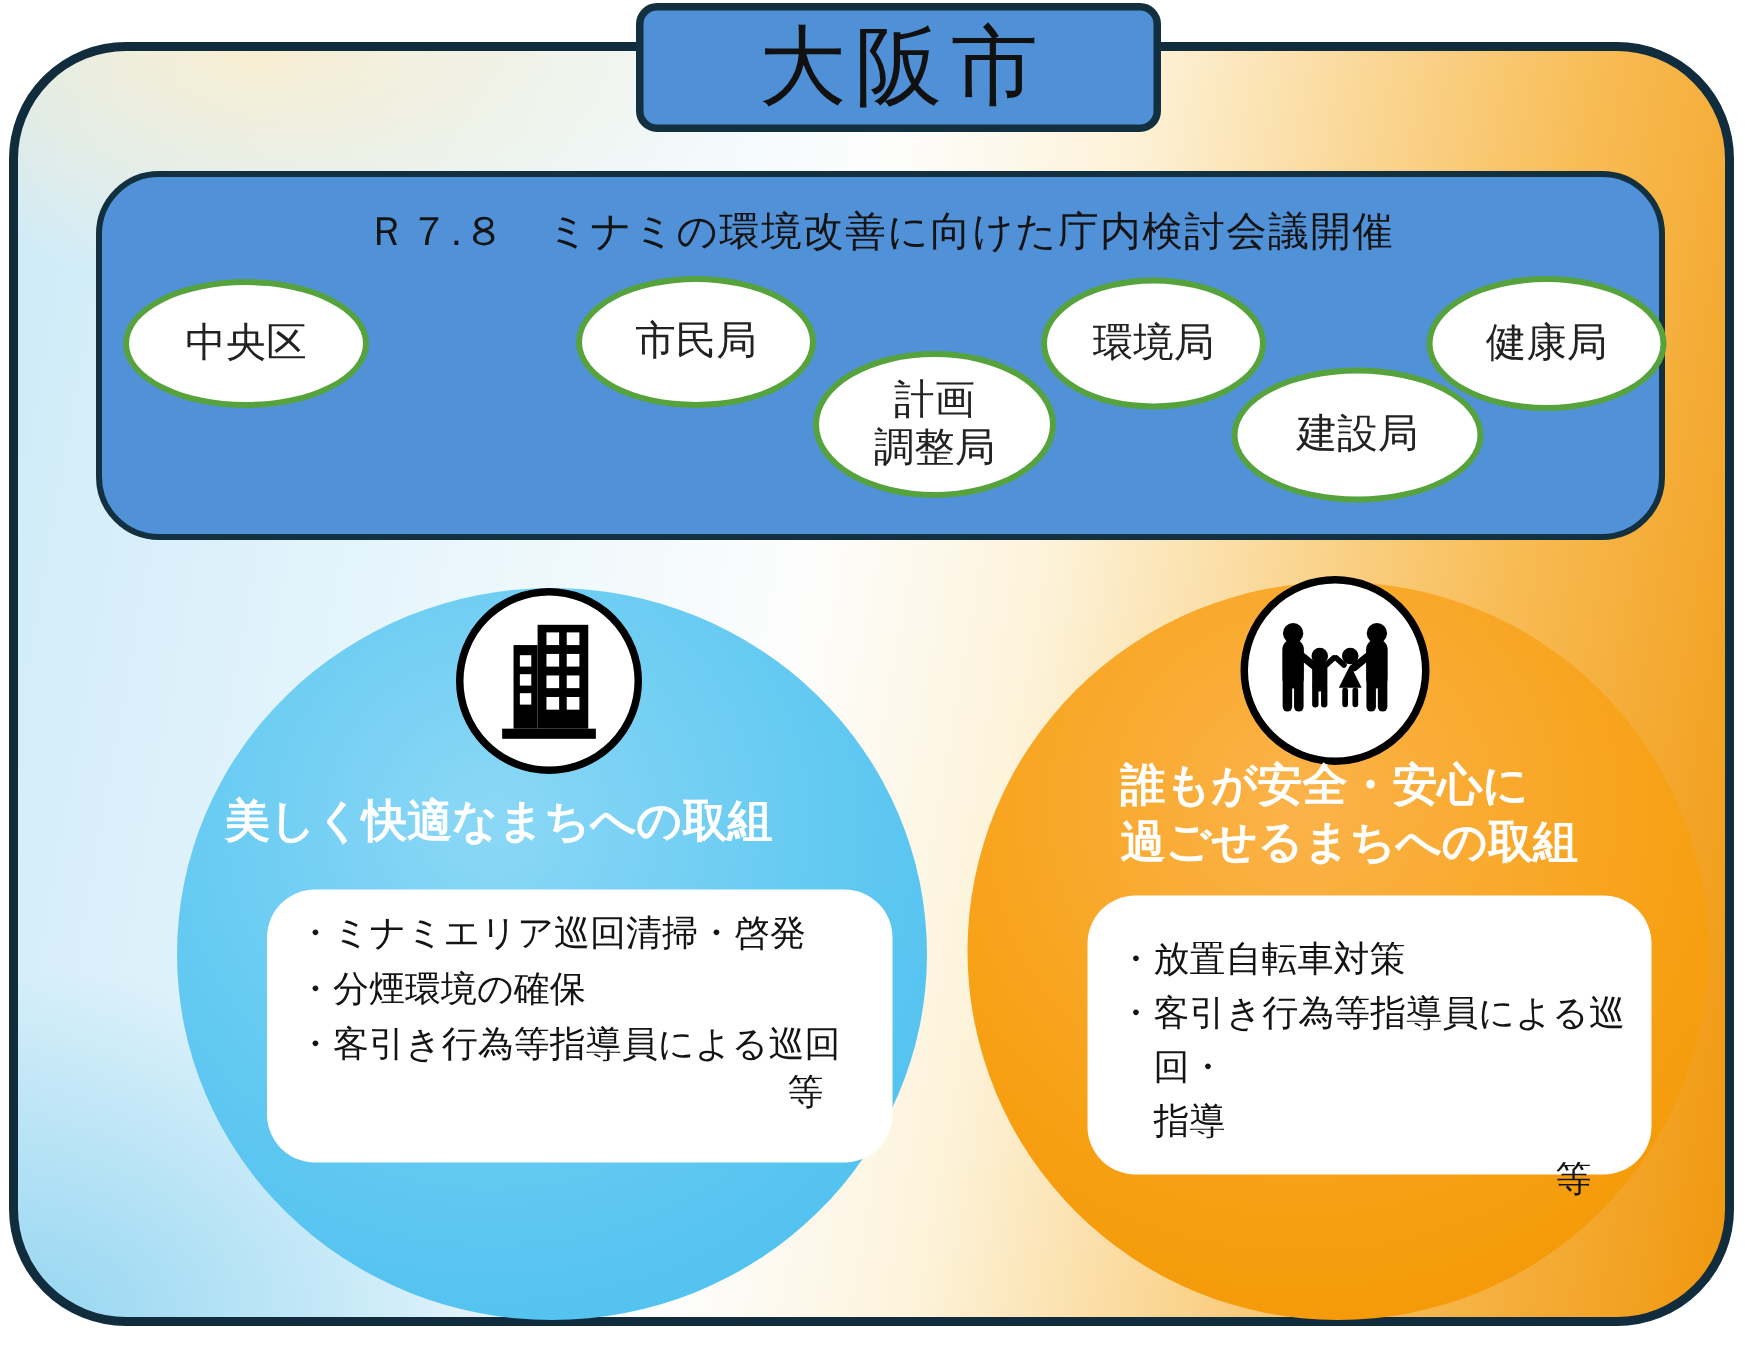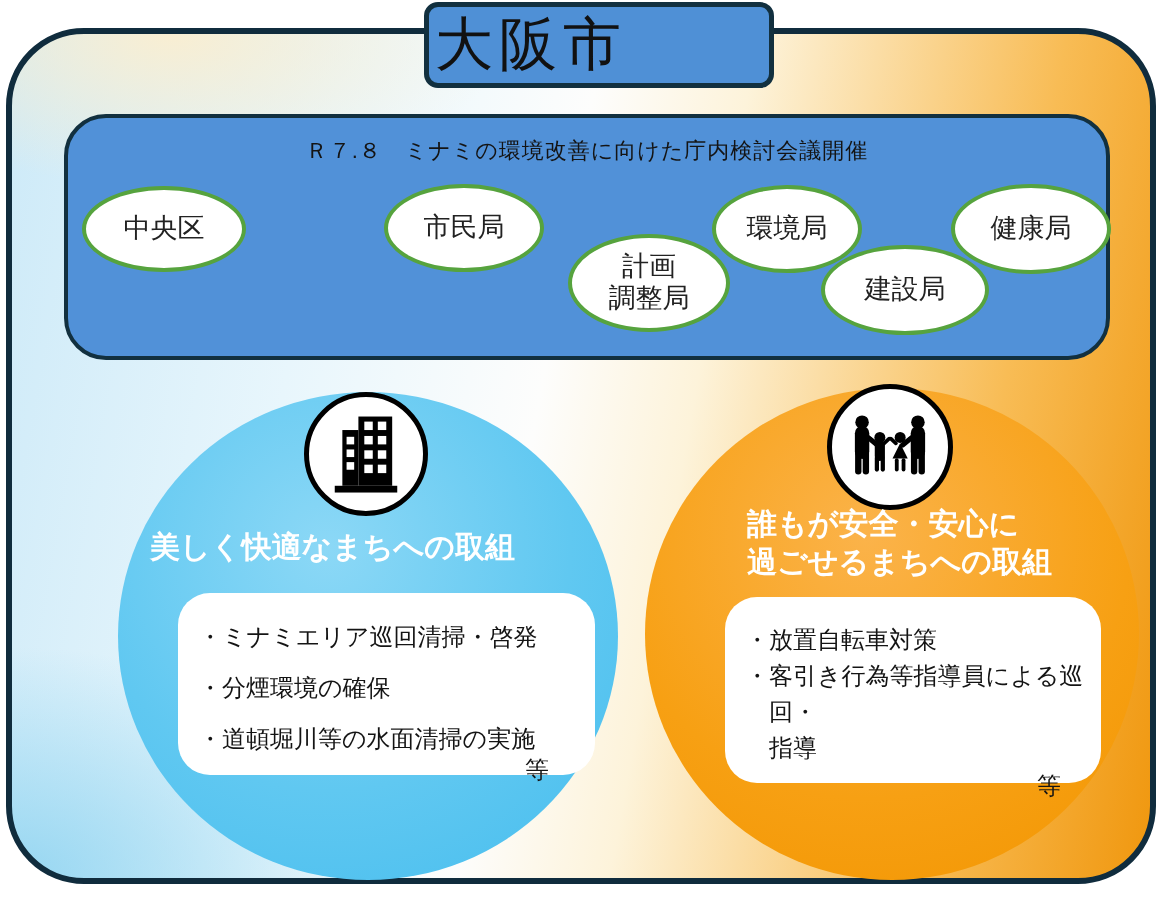--- a/index.html
+++ b/index.html
@@ -28,21 +28,21 @@
       linear-gradient(100deg, #cdeaf8 0%, #e8f6fc 26%, #fdfdfc 46%, #fdf3da 58%, #f8bc55 82%, #f0970e 100%);
   }
   
   .title-box {
     position: absolute;
     left: 424px; top: 2px;
     width: 350px; height: 86px;
     background: #4f90d6;
     border: 5px solid #12303f;
     border-radius: 14px;
-    display: flex; align-items: center; justify-content: flex-start;
+    display: flex; align-items: center; justify-content: center;
     z-index: 6;
   }
   .title-box .title-text {
     font-size: 58px;
     letter-spacing: 6px;
     color: #111111;
     padding-left: 6px;
   }
   
   .banner {
@@ -50,41 +50,41 @@
     left: 64px; top: 114px;
     width: 1046px; height: 246px;
     background: #5191d8;
     border: 4px solid #12303f;
     border-radius: 42px;
     z-index: 3;
   }
   .banner-heading {
     margin-top: 18px;
     text-align: center;
-    font-size: 22px;
+    font-size: 27px;
     letter-spacing: 1px;
     color: #141414;
     font-weight: 400;
   }
   .oval {
     position: absolute;
     background: #ffffff;
     border: 4px solid #56a33e;
     border-radius: 50%;
     display: flex; flex-direction: column;
     align-items: center; justify-content: center;
     font-size: 27px; line-height: 1.18;
     color: #222222;
     text-align: center;
   }
   .o1 { left: 14px;  top: 68px;  width: 164px; height: 86px; }
   .o2 { left: 160px; top: 116px; width: 168px; height: 98px; }
   .o3 { left: 316px; top: 66px;  width: 160px; height: 88px; }
-  .o4 { left: 500px; top: 116px; width: 162px; height: 98px; }
-  .o5 { left: 644px; top: 67px;  width: 150px; height: 88px; }
+  .o4 { left: 474px; top: 116px; width: 162px; height: 98px; }
+  .o5 { left: 626px; top: 67px;  width: 150px; height: 88px; }
   .o6 { left: 753px; top: 127px; width: 168px; height: 90px; justify-content: center; }
   .o7 { left: 883px; top: 66px;  width: 160px; height: 90px; }
   
   .big-circle { position: absolute; border-radius: 50%; z-index: 2; }
   .circle-blue {
     left: 118px; top: 392px; width: 500px; height: 488px;
     background: radial-gradient(circle at 42% 32%, #8cd8f6 0%, #60c8f1 55%, #46bdee 100%);
   }
   .circle-orange {
     left: 645px; top: 388px; width: 494px; height: 492px;
@@ -120,21 +120,21 @@
     z-index: 4;
   }
   .box-left  { left: 178px; top: 593px; width: 417px; height: 182px; padding: 11px 18px 0 20px; }
   .box-right { left: 713px; top: 597px; width: 376px; height: 186px; padding: 25px 16px 0 20px; margin-left: 12px; }
   .list-box ul { list-style: none; }
   .list-box li {
     font-size: 24px;
     white-space: pre;
     color: #141414;
   }
-  .box-left  li { line-height: 37px; margin-top: 14px; }
+  .box-left  li { line-height: 37px; }
   .box-right li { line-height: 36px; padding-left: 1em; text-indent: -1em; white-space: pre-line; }
   .etc {
     text-align: right;
     font-size: 24px;
     color: #141414;
   }
   .etc-left  { padding-right: 28px; margin-top: -3px; }
   .etc-right { padding-right: 24px; margin-top: 4px; }
 </style>
 </head>
@@ -241,21 +241,21 @@
   <div class="card-heading heading-left">美しく快適なまちへの取組</div>
   <div class="card-heading heading-right">
     <div>誰もが安全・安心に</div>
     <div>過ごせるまちへの取組</div>
   </div>
 
   <div class="list-box box-left">
     <ul>
       <li>・ミナミエリア巡回清掃・啓発</li>
       <li>・分煙環境の確保</li>
-      <li>・道頓堀川等の水面清掃の実施</li>
+      <li>・客引き行為等指導員による巡回</li>
     </ul>
     <div class="etc etc-left">等</div>
   </div>
 
   <div class="list-box box-right">
     <ul>
       <li>・放置自転車対策</li>
       <li>・客引き行為等指導員による巡回・
 指導</li>
     </ul>

